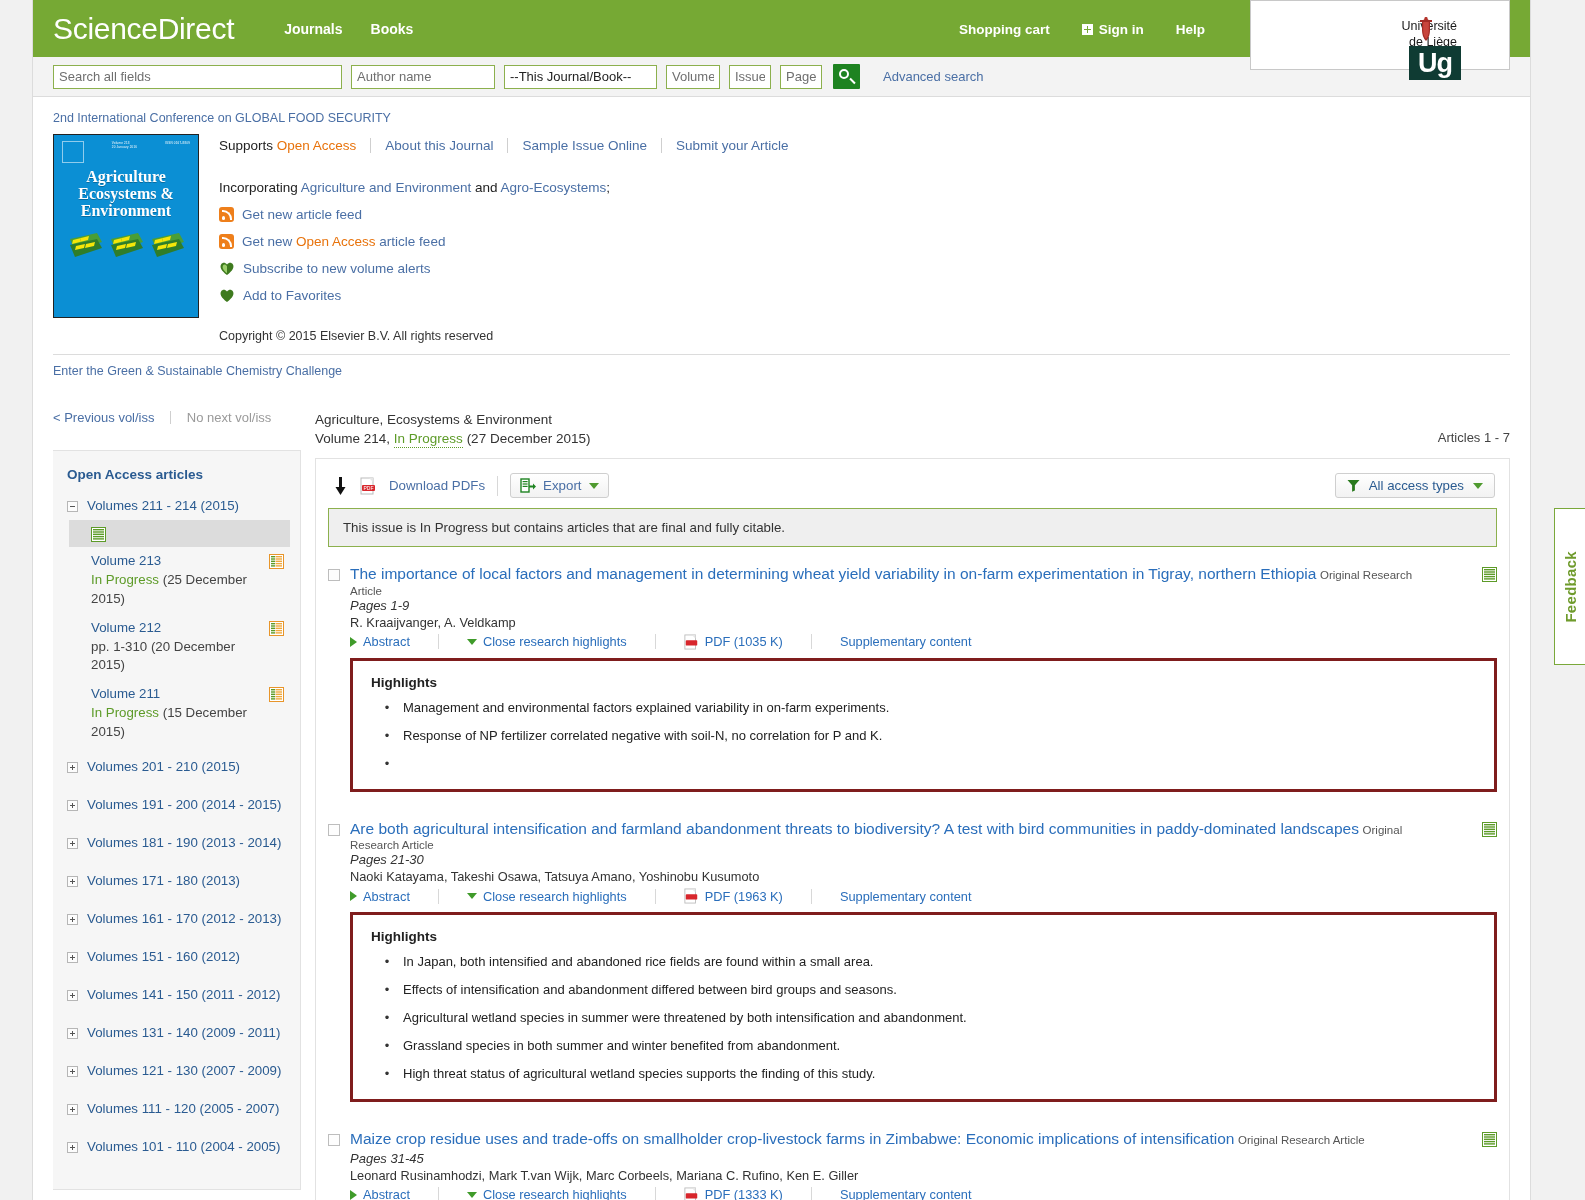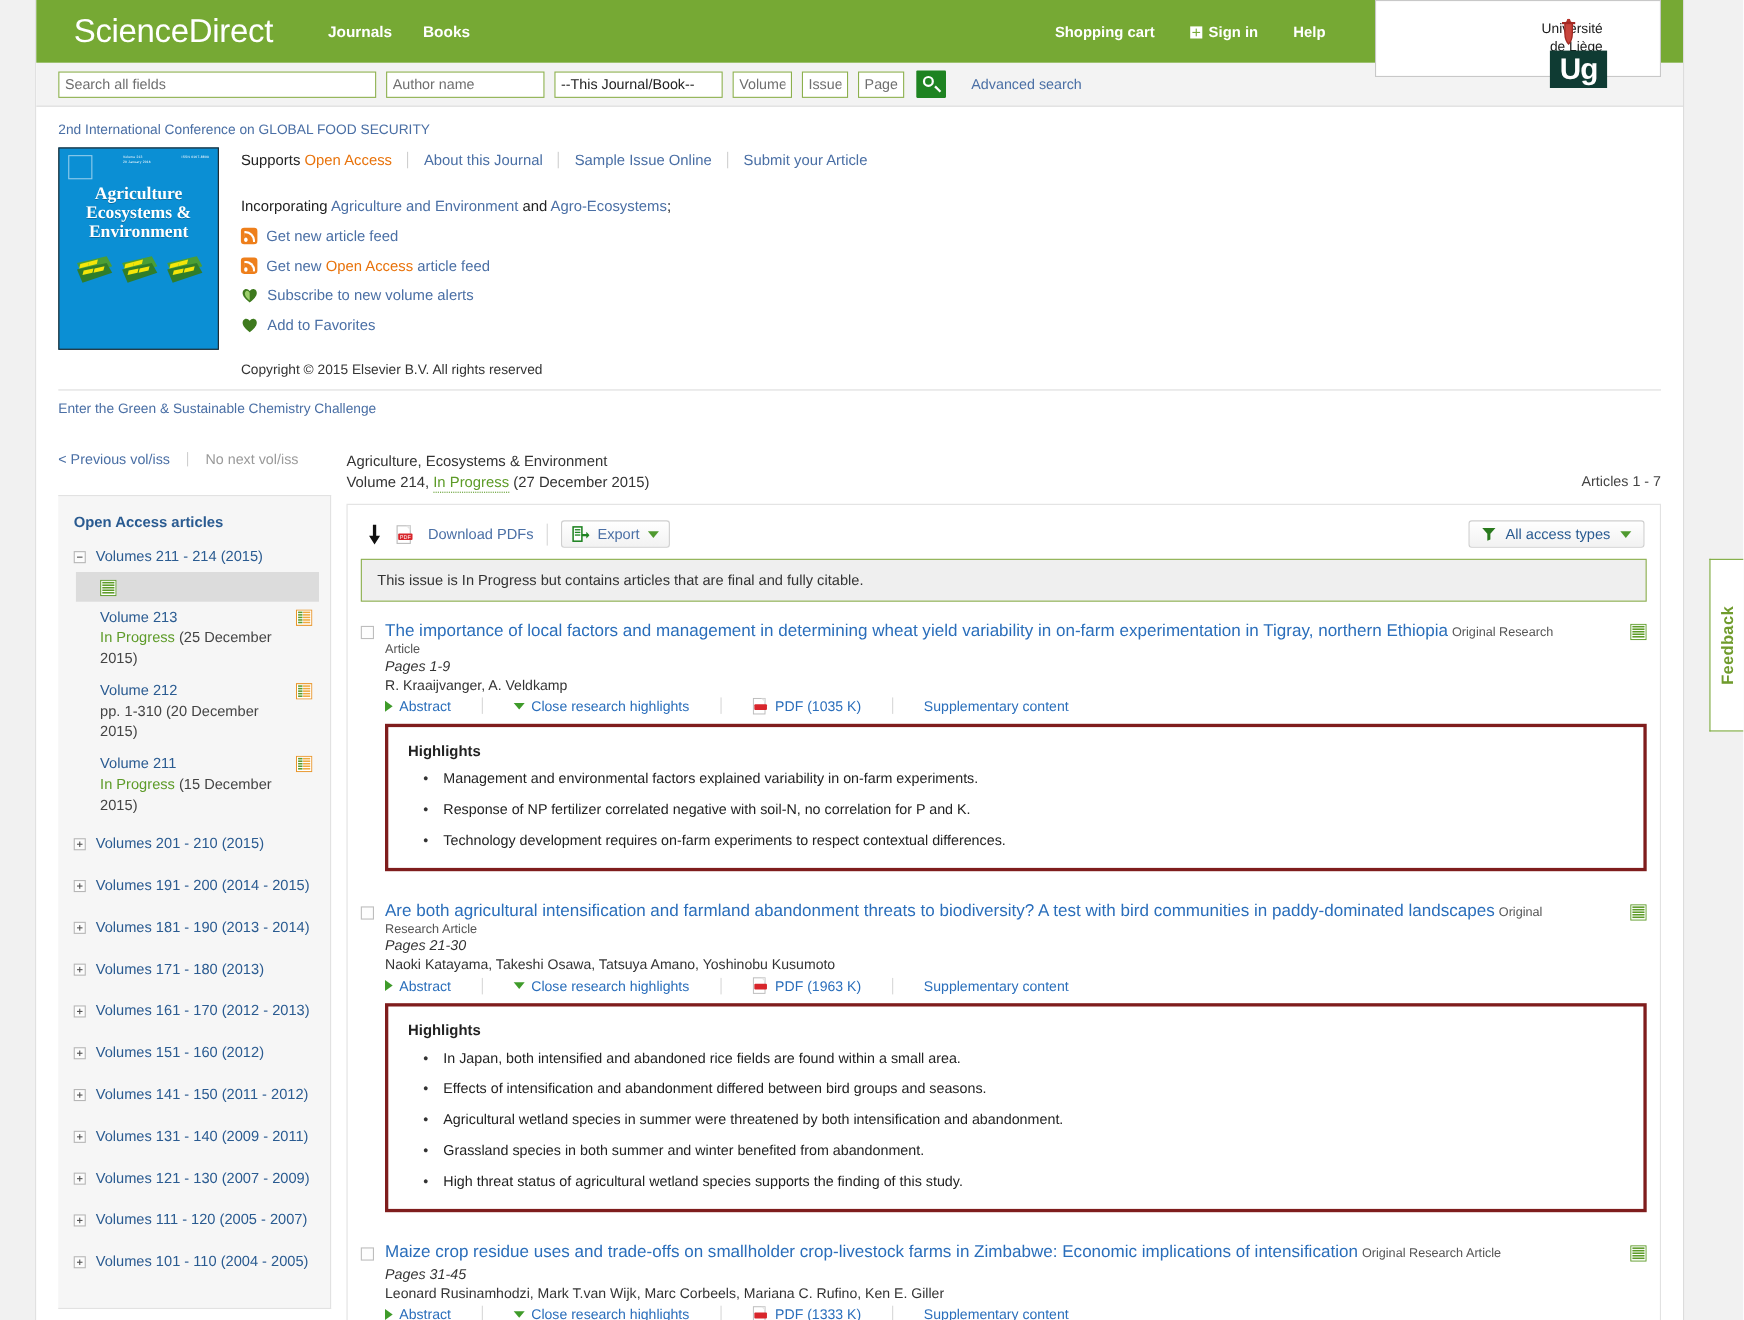--- a/index.html
+++ b/index.html
@@ -18,21 +18,21 @@
   .page-gutter-left { position:absolute; left:0; top:0; width:33px; height:1200px; background:#f1f1f1; border-right:1px solid #dcdcdc; }
   .page-gutter-right { position:absolute; right:0; top:0; width:55px; height:1200px; background:#f1f1f1; border-left:1px solid #dcdcdc; }
 
   .page { position:absolute; left:33px; top:0; width:1497px; height:1200px; background:#fff; }
 
   
   .topbar {
     position:relative;
     height:57px;
     background:#76a934;
-    padding-left:34px;
+    padding-left:20px;
     display:flex; align-items:center;
   }
   .brand {
     color:#fff;
     font-size:30px;
     letter-spacing:-0.3px;
     font-weight:400;
     margin-right:50px;
   }
   .topnav { display:flex; gap:28px; }
@@ -648,21 +648,20 @@
             <div class="hl-row">
                 <span class="hl-bullet">•</span>
                 <span>Management and environmental factors explained variability in on-farm experiments.</span>
               </div>
             <div class="hl-row">
                 <span class="hl-bullet">•</span>
                 <span>Response of NP fertilizer correlated negative with soil-N, no correlation for P and K.</span>
               </div>
             <div class="hl-row">
                 <span class="hl-bullet">•</span>
-                <span>Technology development requires on-farm experiments to respect contextual differences.</span>
               </div>
           </div>
         </div>
 
         <div class="art-spacer"></div>
 
         <div class="article">
           <div class="art-head">
             <span class="chk"></span>
             <div class="art-title-wrap">

